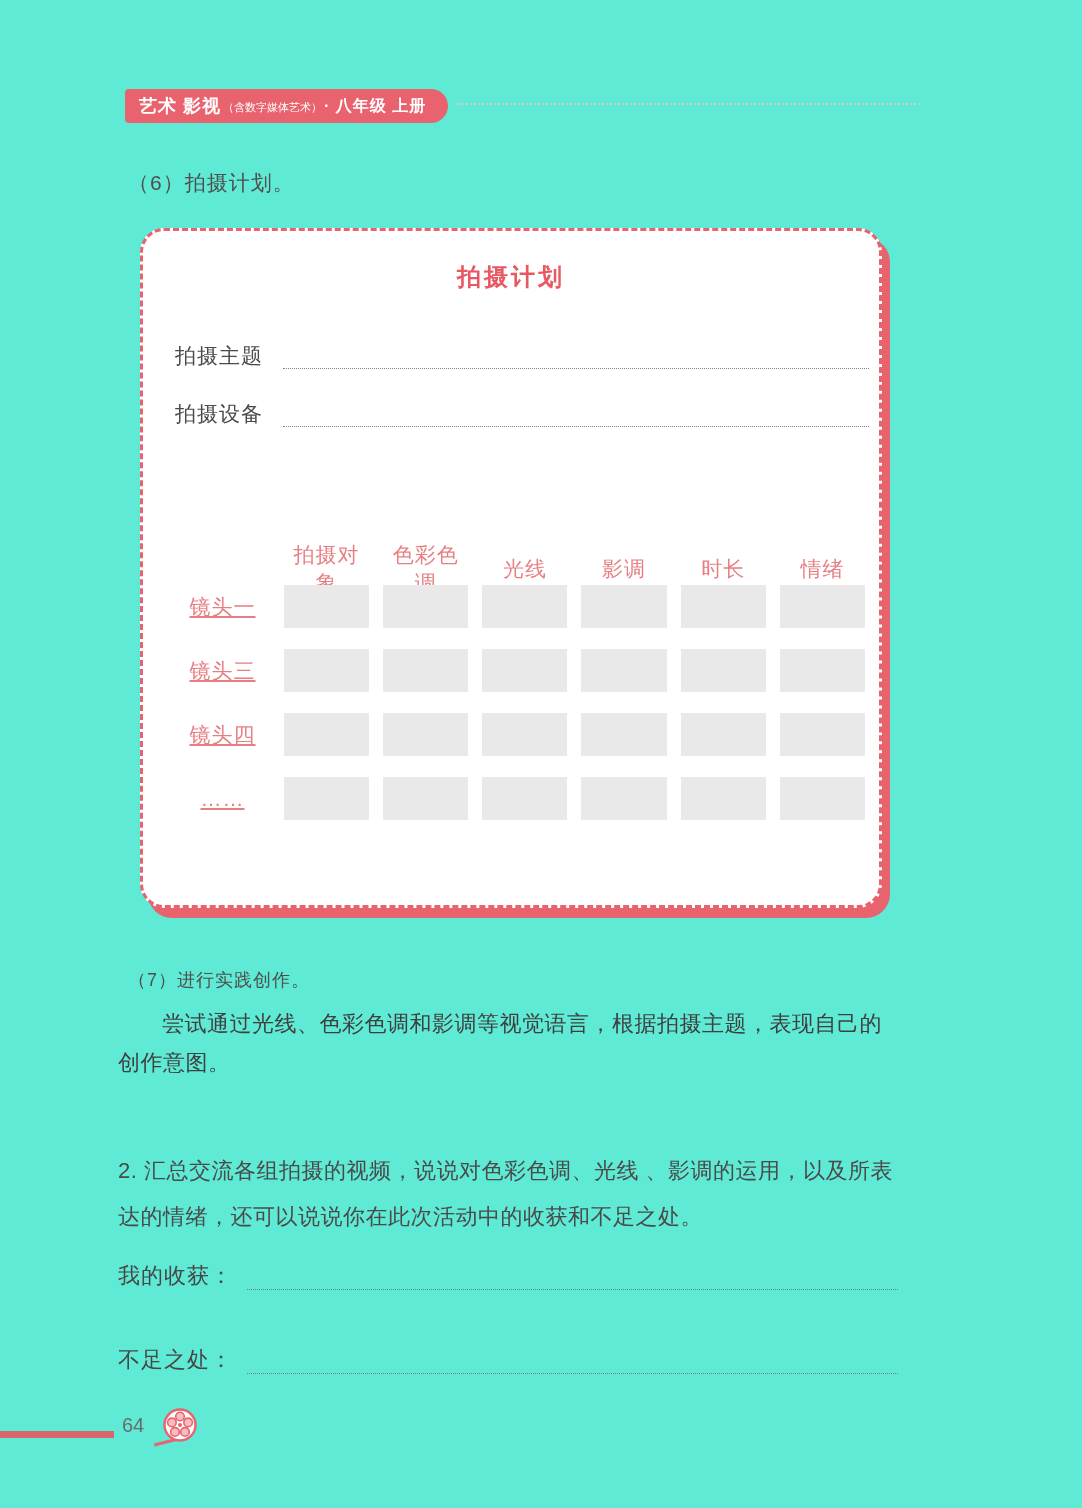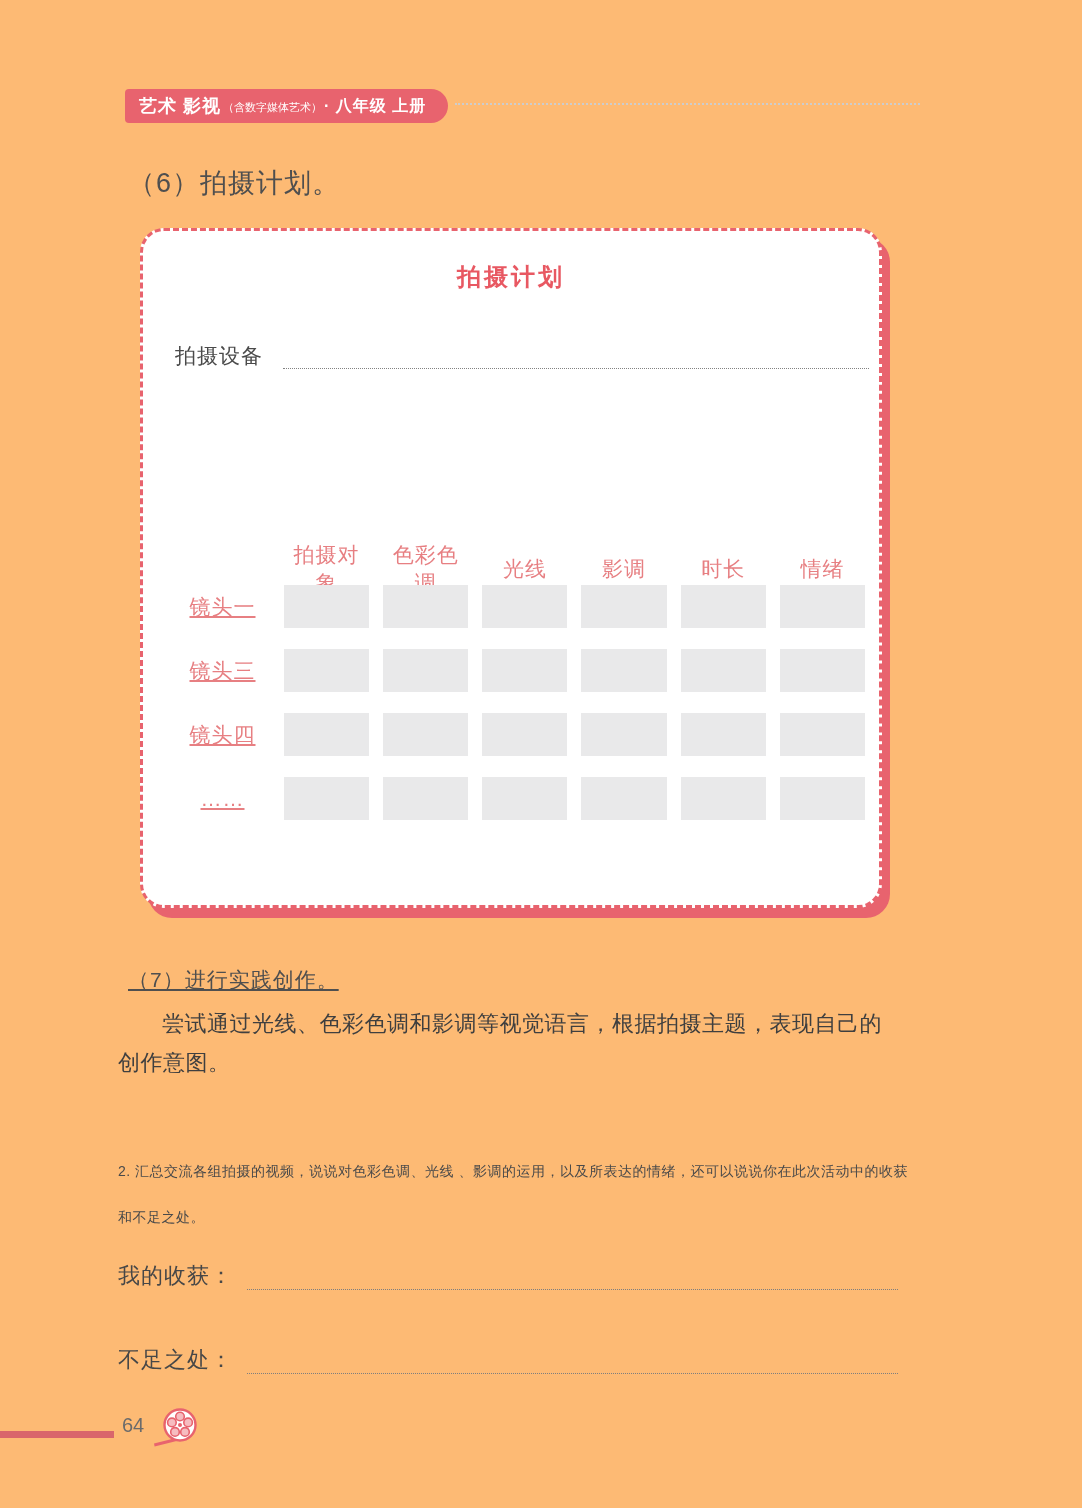--- a/index.html
+++ b/index.html
@@ -1,34 +1,34 @@
 <!DOCTYPE html>
 <html><head>
 <meta charset="utf-8">
 <style>
   html,body{margin:0;padding:0;background:#ffffff;}
   .page{
-    position:relative;width:1082px;height:1508px;background:#fdba74;overflow:hidden;
+    position:relative;width:1082px;height:1508px;background:#5eead4;overflow:hidden;
     font-family:"Liberation Sans","DejaVu Sans",sans-serif;color:#4a4a4a;
   }
   
   .badge{
     position:absolute;left:125px;top:89px;height:34px;
     background:#e8636e;color:#ffffff;border-radius:4px 17px 17px 4px;
     display:inline-flex;align-items:center;padding:0 22px 0 14px;white-space:nowrap;
   }
   .badge-main{font-size:18px;font-weight:bold;letter-spacing:1px;}
   .badge-sub{font-size:11px;margin:2px 2px 0 2px;}
   .badge-tail{font-size:16px;font-weight:bold;letter-spacing:1px;}
   .dotted-rule{
     position:absolute;left:455px;top:103px;width:465px;height:0;
     border-top:2px dotted #cdcdcd;
   }
   
-  .sec6-heading{position:absolute;left:128px;top:168px;font-size:27px;line-height:30px;color:#4f4f4f;letter-spacing:1px;}
+  .sec6-heading{position:absolute;left:128px;top:168px;font-size:21px;line-height:30px;color:#4f4f4f;letter-spacing:1px;}
   
   .plan-box{
     position:absolute;left:140px;top:228px;width:742px;height:680px;
     background:#ffffff;border:3px dashed #e8636e;border-radius:24px;
     box-shadow:8px 10px 0 0 #e8636e;box-sizing:border-box;
   }
   .plan-title{
     position:absolute;left:0;right:0;top:30px;text-align:center;
     font-size:24px;font-weight:bold;color:#e85862;letter-spacing:3px;
   }
@@ -38,30 +38,30 @@
   .field-line{flex:1;margin-left:20px;border-bottom:1px dotted #828282;height:24px;}
   
   .shot-table{position:absolute;left:32px;right:14px;top:310px;}
   .t-row{display:grid;grid-template-columns:95px repeat(6,1fr);column-gap:14px;}
   .t-head{height:30px;margin-bottom:14px;align-items:center;}
   .t-head .t-col{font-size:21px;color:#e77f82;text-align:center;letter-spacing:1px;}
   .t-data{height:43px;margin-bottom:21px;align-items:center;}
   .t-label{font-size:21px;color:#e77f82;text-align:center;letter-spacing:1px;align-self:center;text-decoration:underline;}
   .t-cell{background:#e9e9ea;height:43px;}
   
-  .sec7-heading{position:absolute;left:128px;top:965px;font-size:21px;line-height:30px;color:#4f4f4f;letter-spacing:1px;text-decoration:underline;}
+  .sec7-heading{position:absolute;left:128px;top:965px;font-size:18px;line-height:30px;color:#4f4f4f;letter-spacing:1px;}
   .sec7-para{
     position:absolute;left:118px;top:1006px;width:775px;
     font-family:Liberation Mono, monospace;
     font-size:22px;line-height:39px;color:#3f3f3f;text-indent:2em;letter-spacing:0.5px;
   }
   
   .item2-para{
     position:absolute;left:118px;top:1148px;width:792px;
-    font-size:14px;line-height:46px;color:#4a4a4a;letter-spacing:0.5px;
+    font-size:22px;line-height:46px;color:#4a4a4a;letter-spacing:0.5px;
   }
   
   .refl-row{position:absolute;left:118px;width:780px;display:flex;align-items:flex-end;height:28px;}
   .refl-gain{top:1262px;}
   .refl-short{top:1346px;}
   .refl-label{font-size:22px;color:#474747;white-space:nowrap;letter-spacing:1px;line-height:28px;}
   .refl-line{flex:1;margin-left:14px;border-bottom:1px dotted #7e7e7e;height:26px;}
   
   .footer-bar{position:absolute;left:0;top:1431px;width:114px;height:7px;background:#d9666b;}
   .page-num{position:absolute;left:122px;top:1414px;font-size:20px;color:#6b6b6b;}
@@ -78,20 +78,24 @@
       <span class="badge-tail">· 八年级  上册</span>
   </div>
   <div class="dotted-rule"></div>
 
   <div class="sec6-heading">（6）拍摄计划。</div>
 
   <div class="plan-box">
     <div class="plan-title">拍摄计划</div>
 
     <div class="fields">
+      <div class="field-row">
+        <span class="field-label">拍摄主题</span>
+        <span class="field-line"></span>
+      </div>
       <div class="field-row">
         <span class="field-label">拍摄设备</span>
         <span class="field-line"></span>
       </div>
     </div>
 
     <div class="shot-table">
       <div class="t-row t-head">
         <span class="t-col"></span>
         <span class="t-col">拍摄对象</span>

